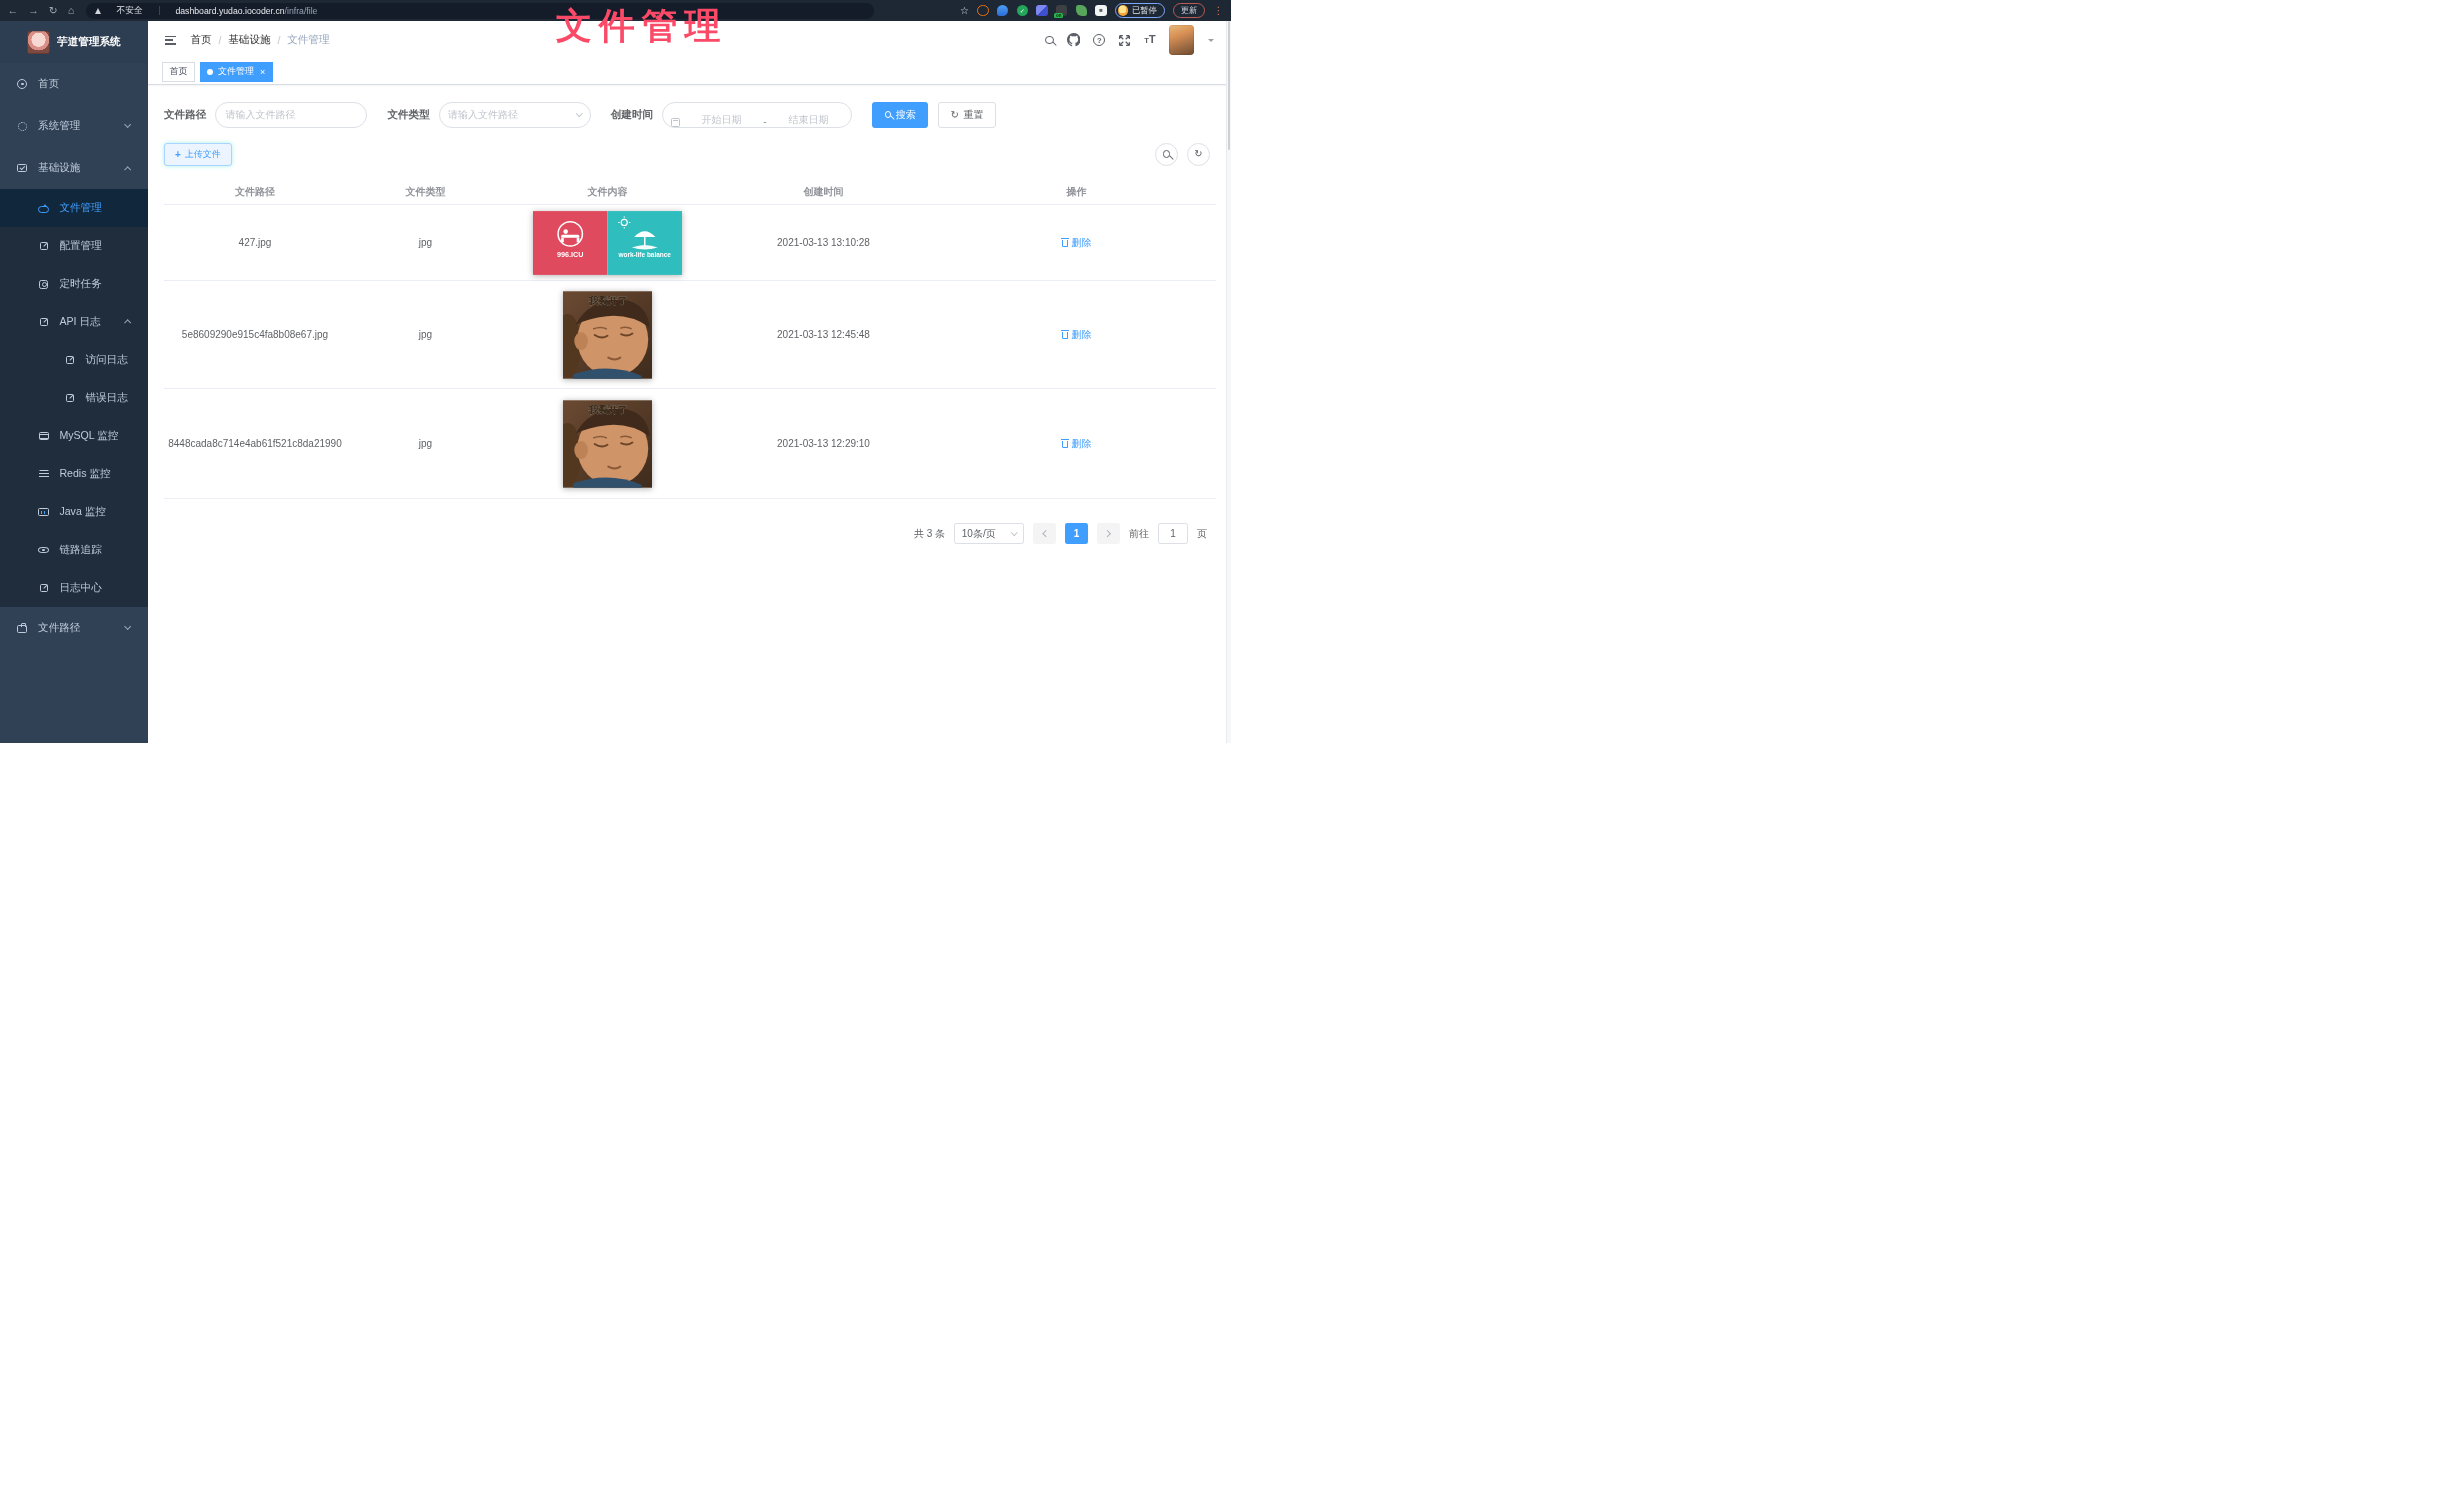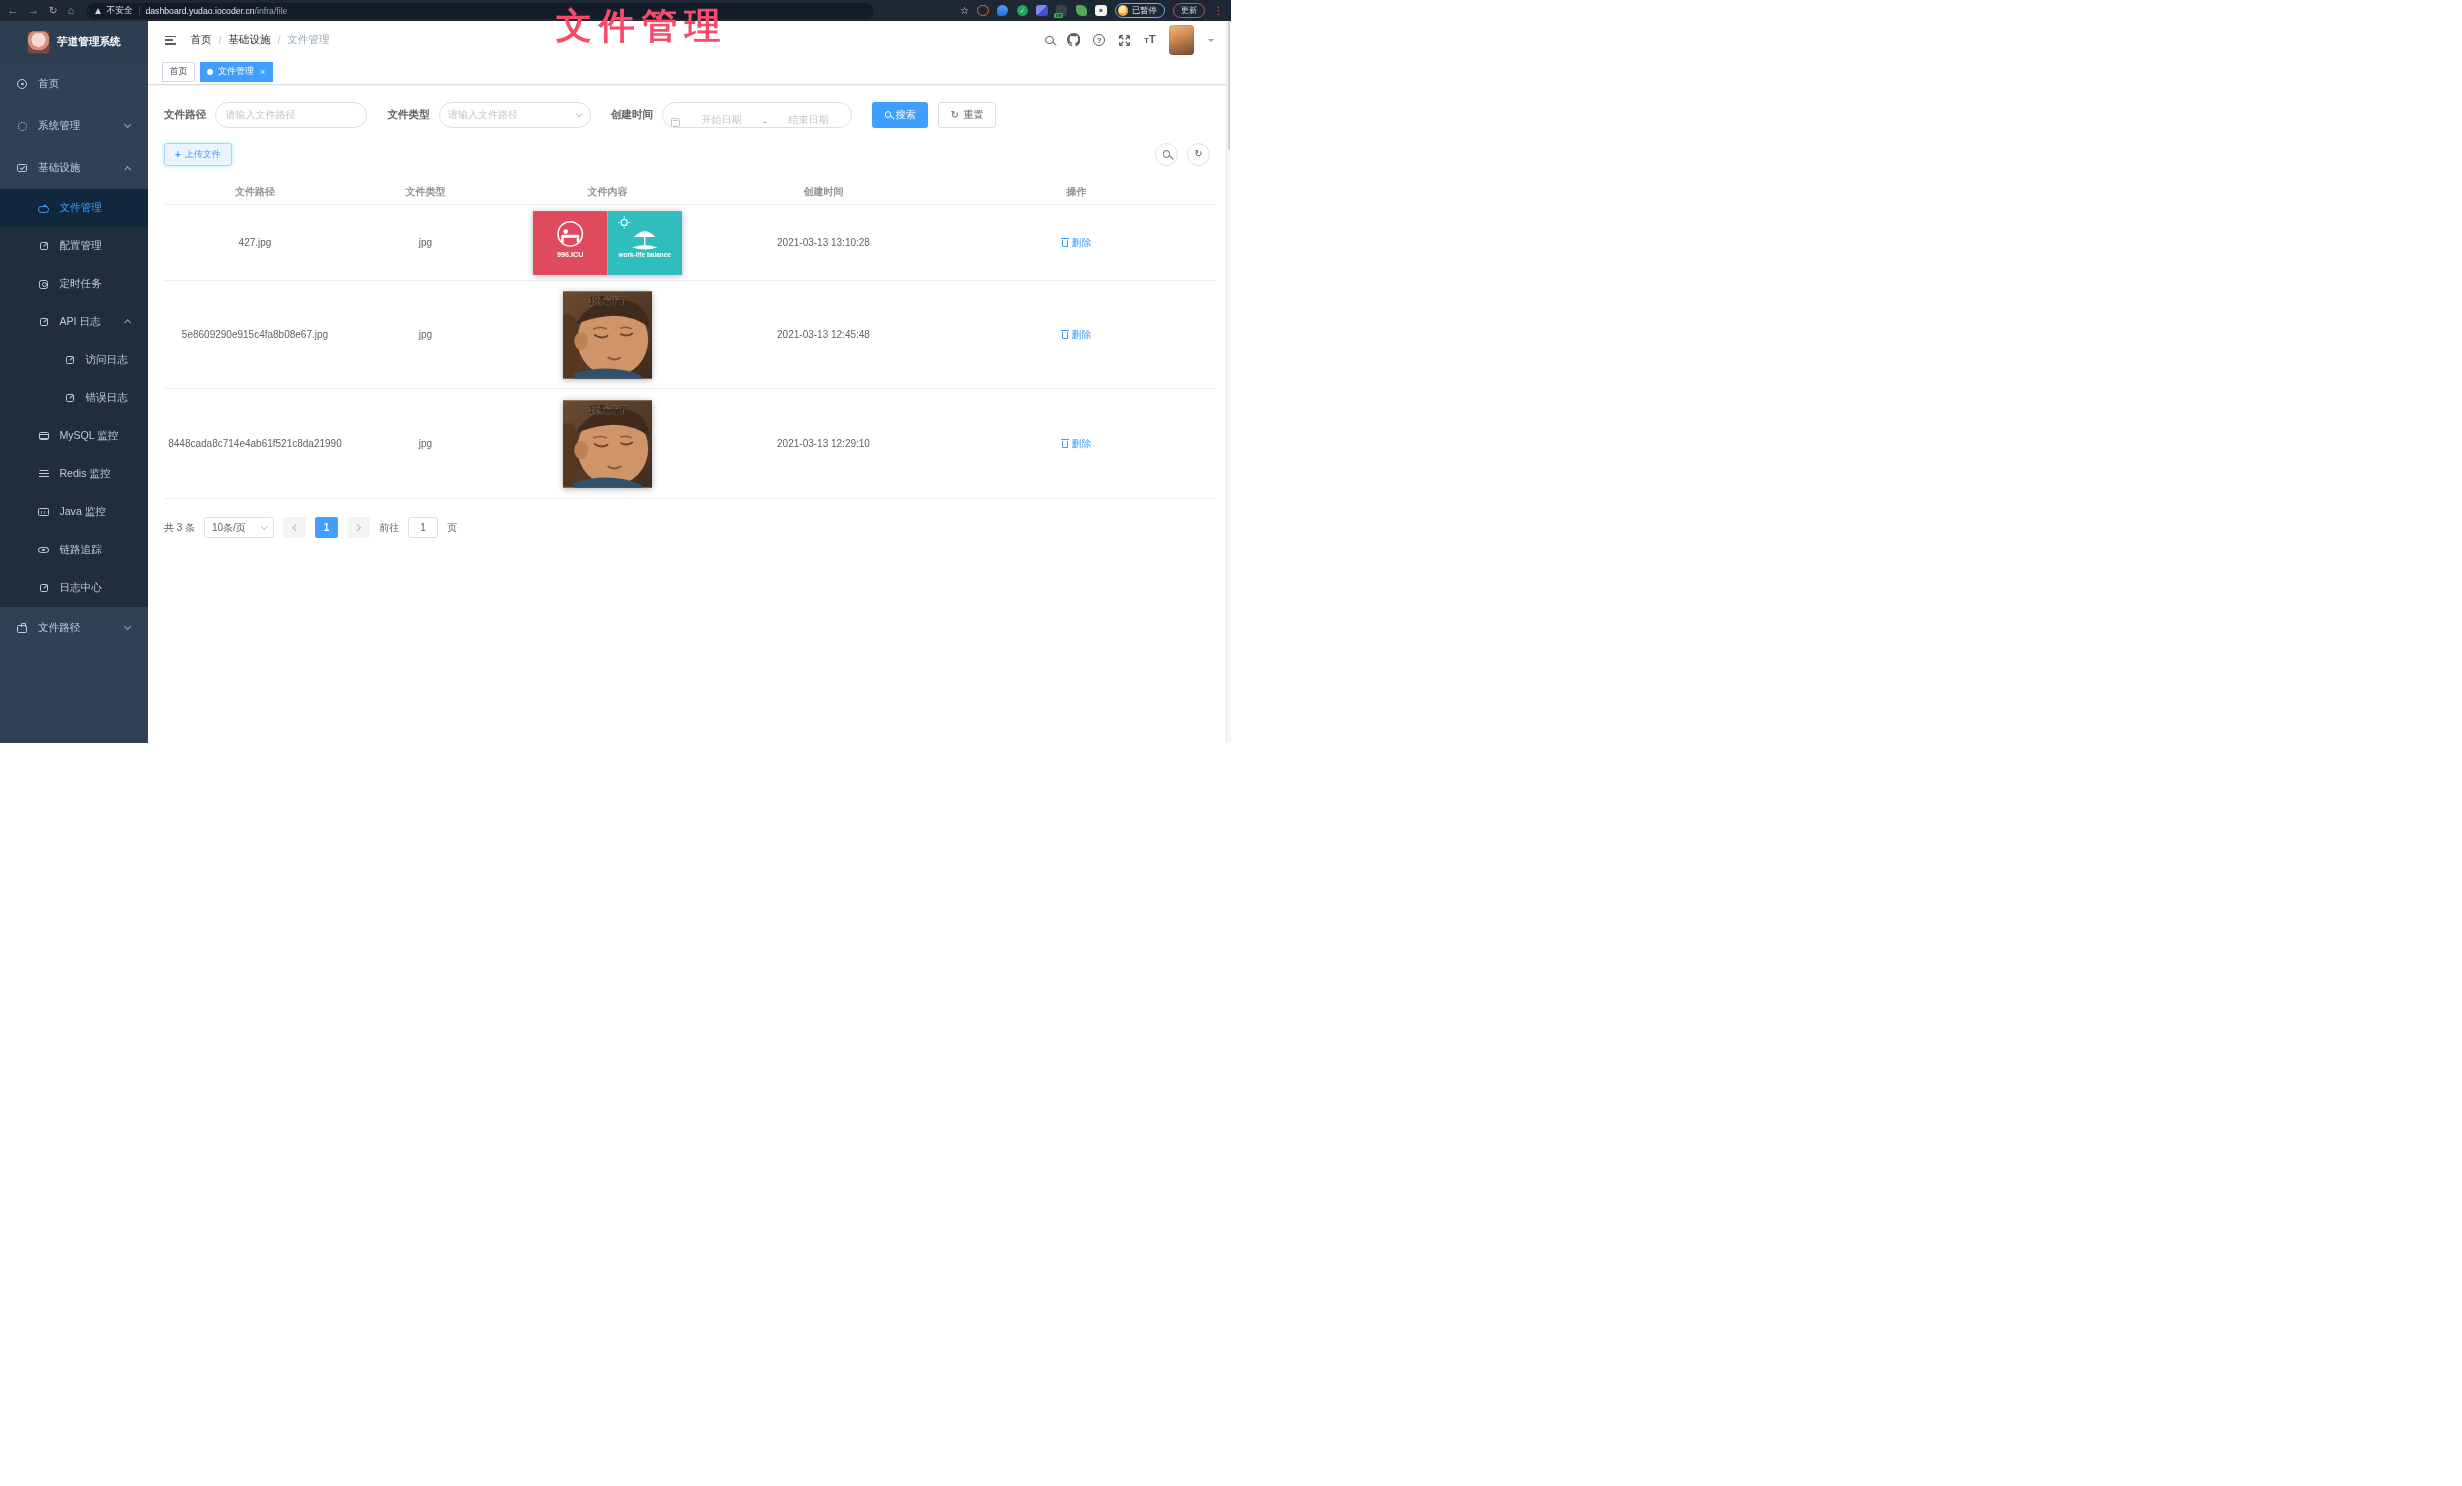--- a/index.html
+++ b/index.html
@@ -2,21 +2,21 @@
 <html style="font-size:12px"><head>
 <meta charset="utf-8">
 <style>
   * { box-sizing: border-box; margin: 0; padding: 0; }
   html,body { width:1231px; height:743px; overflow:hidden; }
   body { font-family:"Liberation Sans","DejaVu Sans",sans-serif; background:#fff; position:relative; }
 
   
   .chrome { height:21px; background:#1e2734; display:flex; align-items:center; padding:0 7.6px; gap:10px; color:#aeb6c2; position:relative; z-index:30;}
   .nav-glyph { font-size:10.6px; line-height:1; color:#9aa5b3; cursor:pointer; }
-  .omnibox { width:788px; height:16px; background:#141c29; border-radius:8.3px; display:flex; align-items:center; gap:6px; padding:0 9px; font-size:8.7px; color:#dfe3e8; margin-left:1.5px; }
+  .omnibox { width:788px; height:16px; background:#141c29; border-radius:8.3px; display:flex; align-items:center; gap:16px; padding:0 9px; font-size:8.7px; color:#dfe3e8; margin-left:1.5px; }
   .i-warn { width:0; height:0; border-left:3.8px solid transparent; border-right:3.8px solid transparent; border-bottom:6.8px solid #cfd4da; position:relative; display:inline-block; }
   .omni-div { width:0.8px; height:9px; background:#3a4454; }
   .url-domain { color:#e8ebef; }
   .url-path { color:#98a2b3; }
   .chrome-right { margin-left:auto; display:flex; align-items:center; gap:8.3px; }
   .star { font-size:10px; color:#dfe3e8; }
   .ext { width:11.4px; height:11.4px; border-radius:3px; display:flex; align-items:center; justify-content:center; font-size:6px; color:#fff; position:relative; }
   .ext.round { border-radius:50%; }
   .ext-on-badge { position:absolute; bottom:-2.3px; left:-1.5px; background:#2bb24c; color:#07300f; font-size:4.5px; padding:0 1.5px; border-radius:1.5px; font-weight:700; }
   .pill { height:14.4px; border-radius:7.6px; display:flex; align-items:center; gap:3.8px; font-size:8.3px; color:#e4e7eb; padding:0 6.8px; }
@@ -118,21 +118,21 @@
   .trow { color:#606266; font-size:10px; }
   .r1 { height:76px; } .r2 { height:108px; } .r3 { height:110px; }
   .c1 { width:182px; } .c2 { width:159px; } .c3 { width:205px; } .c4 { width:227px; } .c5 { flex:1; }
   .cell { text-align:center; display:flex; align-items:center; justify-content:center; }
   .thumb { box-shadow:0 0.8px 6px rgba(0,0,0,.3); display:block; }
   .del-link { color:#409eff; display:inline-flex; gap:3px; align-items:center; font-size:10px; cursor:pointer; }
   .i-trash { width:6.8px; height:6.8px; border:0.9px solid currentColor; border-top:none; border-radius:0 0 1.5px 1.5px; position:relative; display:inline-block; margin-top:1.5px; }
   .i-trash::before { content:""; position:absolute; top:-2.3px; left:-1.9px; right:-1.9px; height:0.9px; background:currentColor; }
 
   
-  .pager { display:flex; align-items:center; justify-content:flex-start; gap:9px; margin-top:18px; padding-right:9px; color:#606266; font-size:10px; }
+  .pager { display:flex; align-items:center; justify-content:flex-end; gap:9px; margin-top:24px; padding-right:9px; color:#606266; font-size:10px; }
   .psel { width:70px; height:21px; border:0.8px solid #dcdfe6; border-radius:2.3px; display:flex; align-items:center; justify-content:space-between; padding:0 6.8px; color:#606266; cursor:pointer; background:#fff; }
   .pbtn { min-width:23px; height:21px; background:#f4f4f5; border-radius:2.3px; display:flex; align-items:center; justify-content:center; cursor:pointer; }
   .pchev { width:5.3px; height:5.3px; border-right:1.2px solid #aeb3bb; border-bottom:1.2px solid #aeb3bb; }
   .pchev.left { transform:rotate(135deg); margin-left:2.3px; }
   .pchev.right { transform:rotate(-45deg); margin-right:2.3px; }
   .page-active { background:#409eff; color:#fff; font-weight:700; }
   .goto-input { width:30px; height:21px; border:0.8px solid #dcdfe6; border-radius:2.3px; text-align:center; font-size:10px; color:#606266; outline:none; }
 
   .watermark { position:absolute; left:556px; top:1.5px; font-size:36px; font-weight:700; letter-spacing:6.8px; color:#fa4a68; z-index:60; white-space:nowrap; }
   .scrollbar { position:absolute; top:21px; right:0; bottom:0; width:5.3px; background:#f6f7f8; border-left:0.8px solid #e8eaed; z-index:40; }

